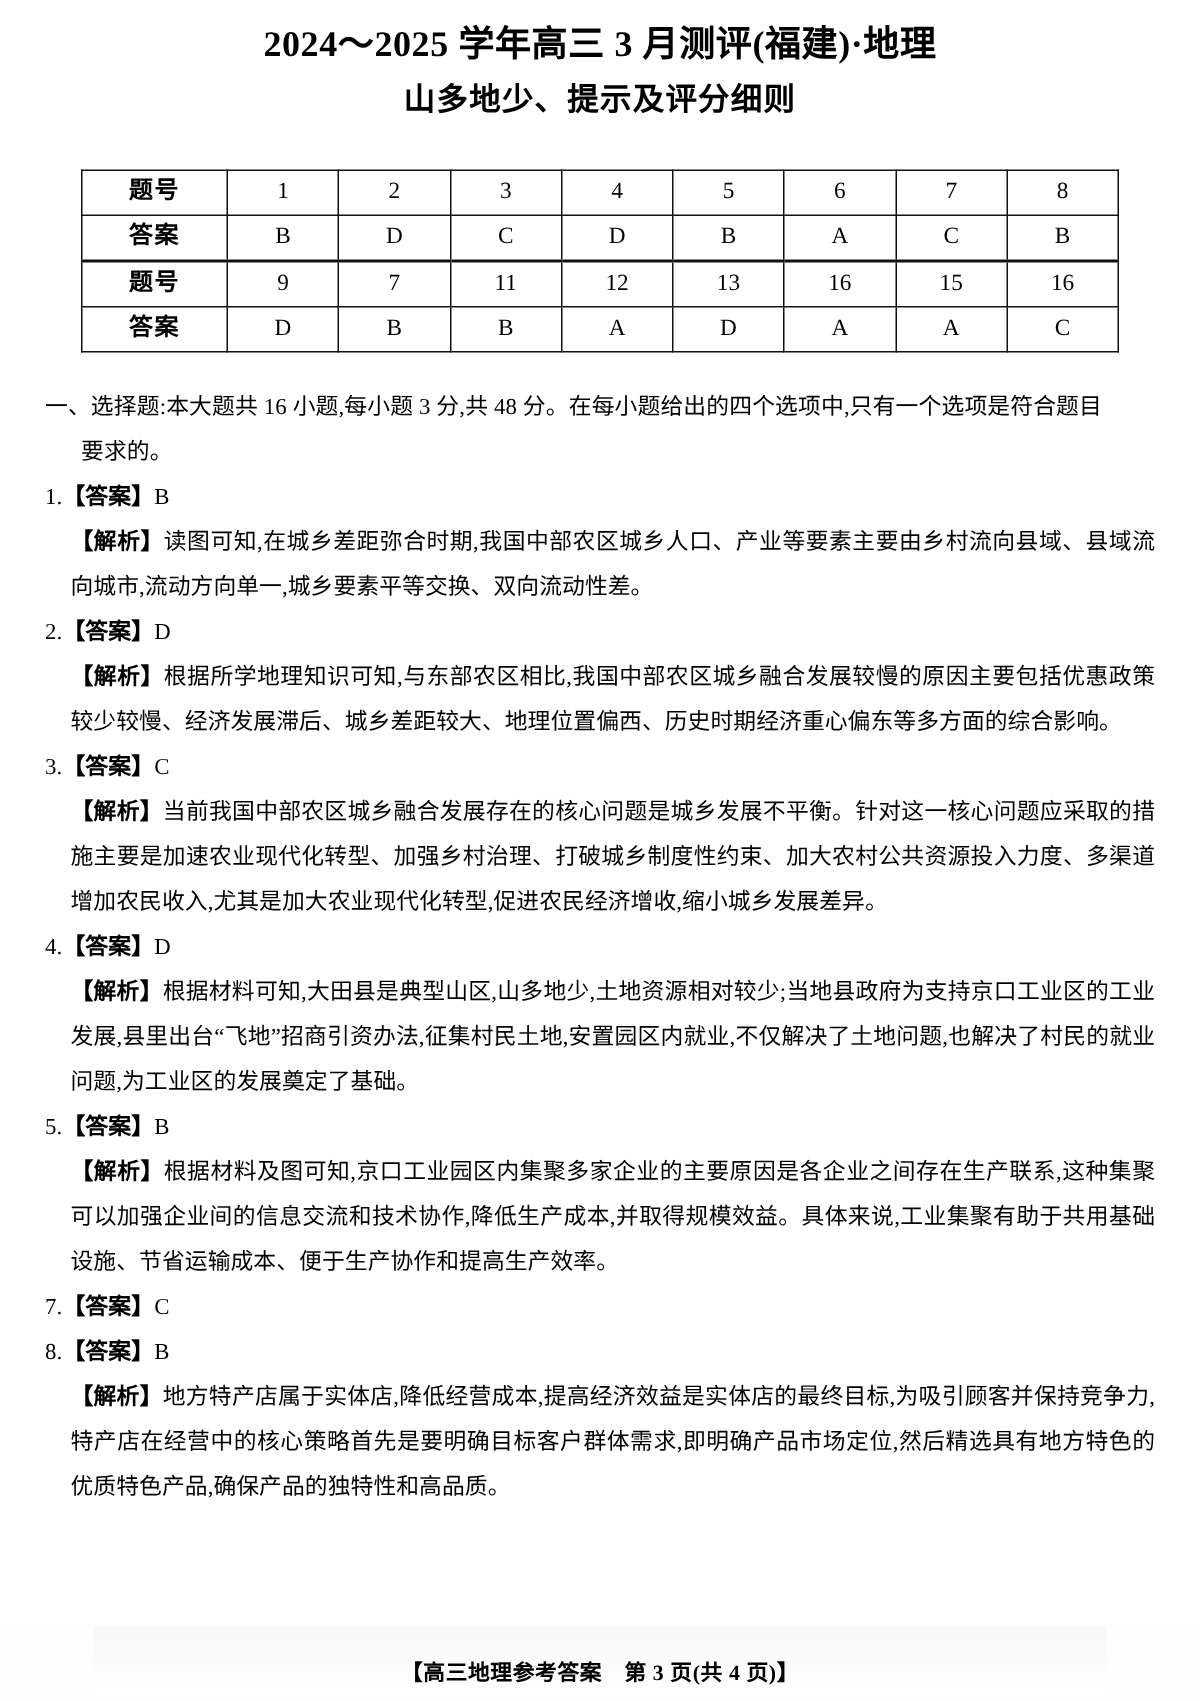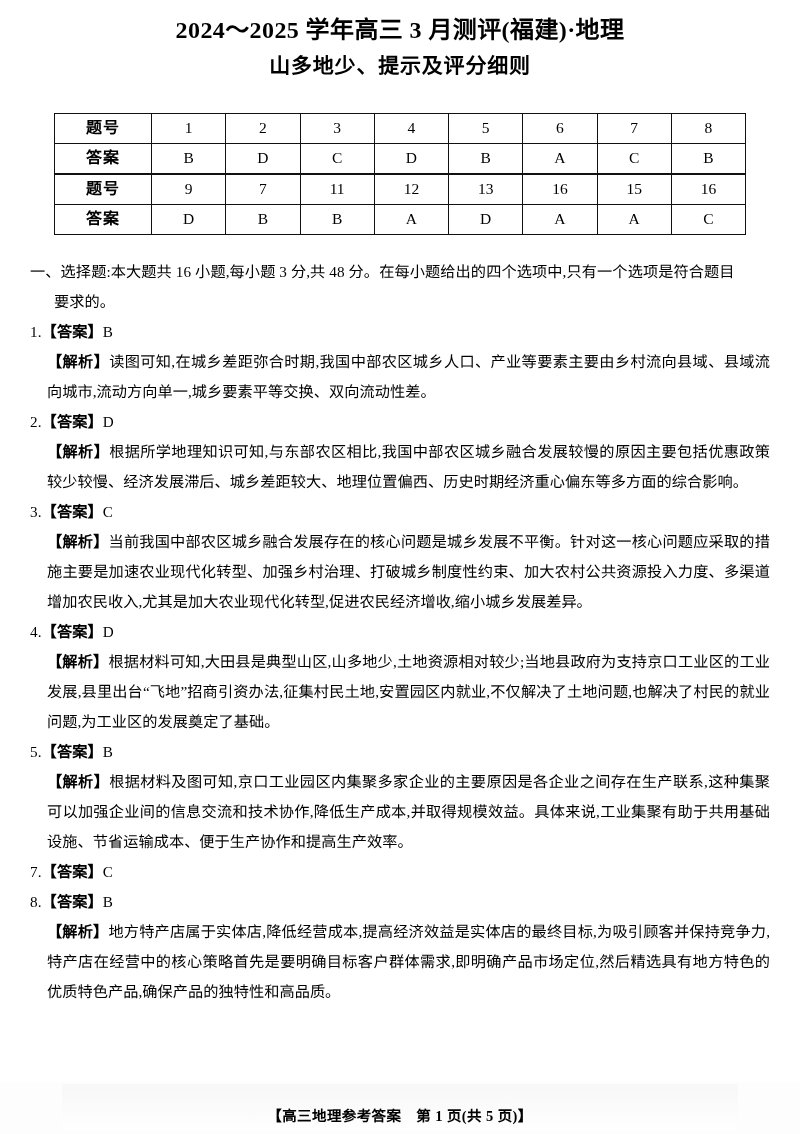--- a/index.html
+++ b/index.html
@@ -233,16 +233,16 @@
         </div>
         <div class="qa-block">
           <div class="ans-line"><span>8.</span><span class="tag">【答案】</span><span>B</span></div>
           <div class="exp"><span class="tag">【解析】</span><span class="body">地方特产店属于实体店,降低经营成本,提高经济效益是实体店的最终目标,为吸引顾客并保持竞争力,特产店在经营中的核心策略首先是要明确目标客户群体需求,即明确产品市场定位,然后精选具有地方特色的优质特色产品,确保产品的独特性和高品质。</span></div>
         </div>
       </div>
   </div>
 
   <div class="footer-band"></div>
   <div class="footer-text">
-    <span class="pg">【高三地理参考答案　第 1 页(共 5 页)】</span>
+    <span class="pg">【高三地理参考答案　第 3 页(共 4 页)】</span>
   </div>
 
 </div>
 
 </body></html>

